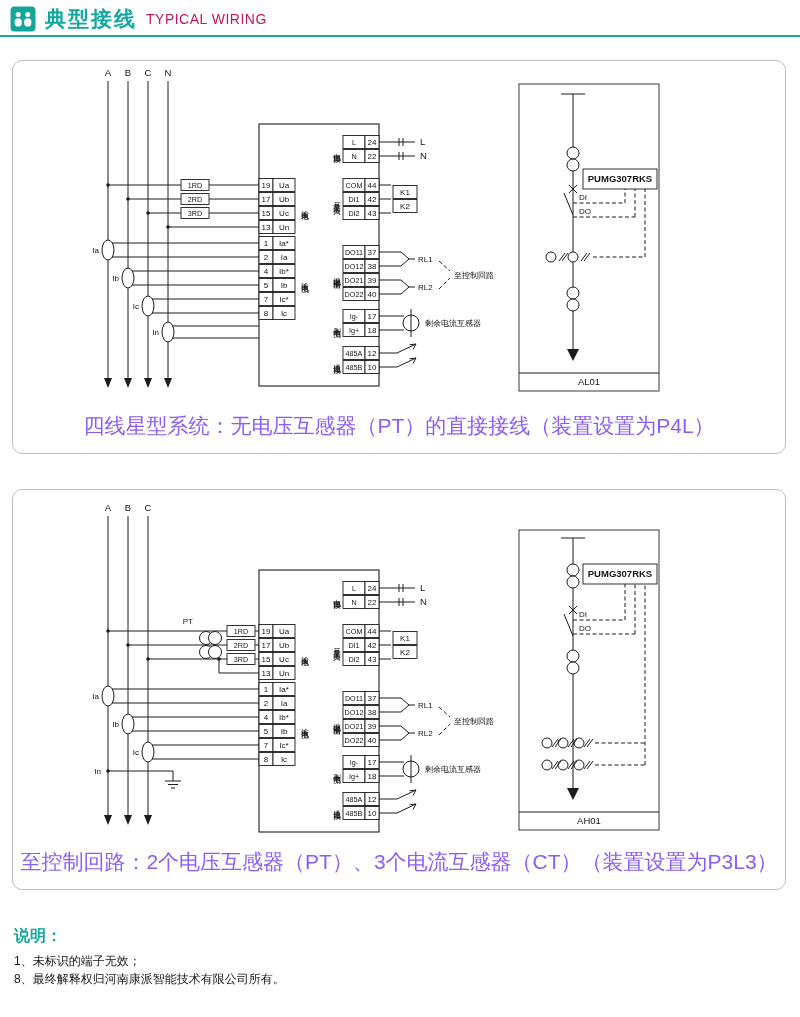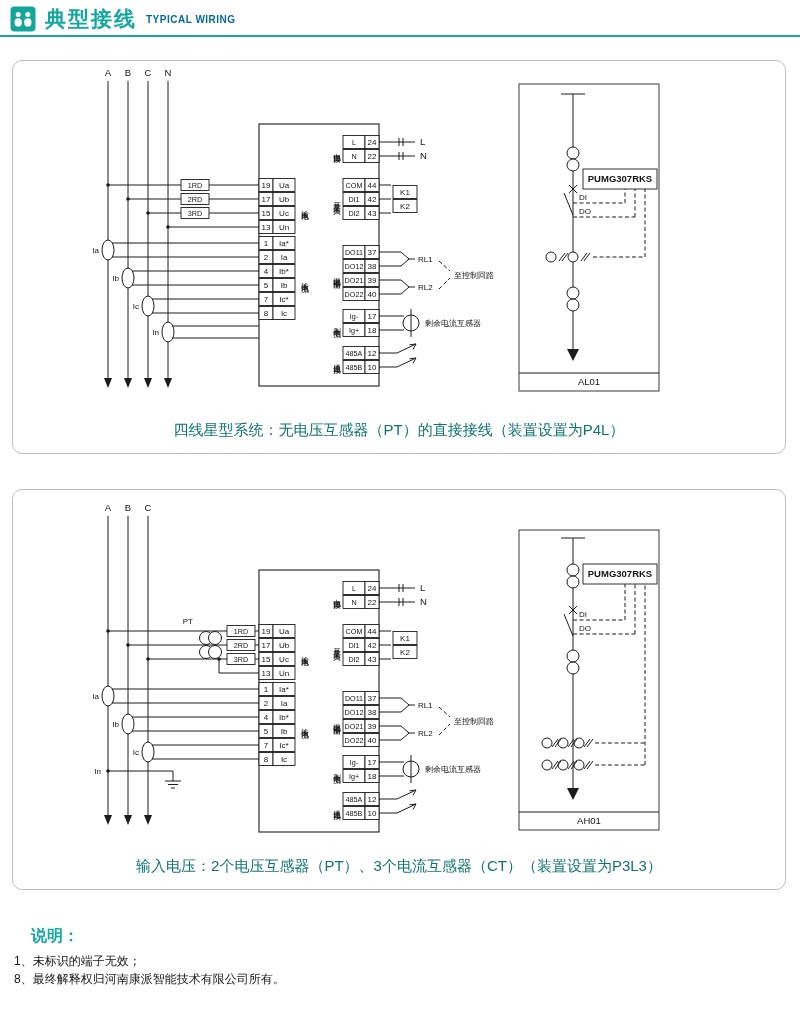--- a/index.html
+++ b/index.html
@@ -2,31 +2,31 @@
 <html><head>
 <meta charset="utf-8">
 <style>
   * { box-sizing: border-box; }
   html,body { margin:0; padding:0; background:#fff; }
   body { font-family:"Liberation Sans", sans-serif; }
   .page { position:relative; width:800px; height:1017px; background:#fff; overflow:hidden; }
 
   .header { position:absolute; left:10px; top:5px; display:flex; align-items:center; gap:9px; }
   .title-cn { font-size:21px; font-weight:bold; color:#12a89e; letter-spacing:2px; }
-  .title-en { font-size:10px; font-weight:bold; color:#0369a1; letter-spacing:0.5px; }
+  .title-en { font-size:14px; font-weight:normal; color:#be185d; letter-spacing:0.5px; }
   .rule { position:absolute; left:0; top:35px; width:800px; height:2px; background:#17a79c; }
 
   .dbox { position:absolute; left:12px; width:774px; border:1px solid #bcbfc1; border-radius:10px; background:#fff; }
   #box1 { top:60px; height:394px; }
   #box2 { top:489px; height:401px; }
   .dbox svg { position:absolute; left:0; top:0; }
-  .caption { position:absolute; left:0; right:0; bottom:13px; text-align:center; font-size:15px; color:#0f766e; }
+  .caption { position:absolute; left:0; right:0; bottom:13px; text-align:center; font-size:21px; color:#8b5cf6; }
 
   .notes { position:absolute; left:14px; top:926px; }
-  .notes-title { font-size:16px; font-weight:bold; color:#12a89e; margin-bottom:5px;margin-left:17px; }
+  .notes-title { font-size:16px; font-weight:bold; color:#12a89e; margin-bottom:5px; }
   .note { font-size:12px; color:#161616; line-height:1.5; }
 
   
   .w   { stroke:#1c1c1c; stroke-width:1; fill:none; }
   .wd  { stroke:#1c1c1c; stroke-width:1; fill:none; stroke-dasharray:4 2.5; }
   .tb  { fill:#fff; stroke:#1c1c1c; stroke-width:0.9; }
   .sym { fill:#fff; stroke:#1c1c1c; stroke-width:1; }
   .body  { fill:#fff; stroke:#1c1c1c; stroke-width:1.1; }
   .panel { fill:#fff; stroke:#3a3a3a; stroke-width:1; }
   .dot { fill:#1c1c1c; }
@@ -344,21 +344,21 @@
         <circle class="sym" cx="534" cy="275" r="5"></circle>
         <circle class="sym" cx="550" cy="275" r="5"></circle>
         <circle class="sym" cx="566" cy="275" r="5"></circle>
         <path class="w" d="M539,279 L545,271 M542,279 L548,271 M555,279 L561,271 M558,279 L564,271 M571,279 L577,271 M574,279 L580,271"></path>
         <path class="wd" d="M582,275 H632 M632,275 V94"></path>
         <polygon class="dot" points="554,298 566,298 560,310"></polygon>
         <path class="w" d="M506,322 H646"></path>
         <text class="t9 mid" x="576" y="334">AH01</text>
       </g>
     </svg>
-    <div class="caption">输入电压：2个电压互感器（PT）、3个电流互感器（CT）（装置设置为P3L3）</div>
+    <div class="caption">至控制回路：2个电压互感器（PT）、3个电流互感器（CT）（装置设置为P3L3）</div>
   </div>
 
   <div class="notes">
     <div class="notes-title">说明：</div>
     <div class="note">1、未标识的端子无效；</div>
     <div class="note">8、最终解释权归河南康派智能技术有限公司所有。</div>
   </div>
 
 </div>
 

